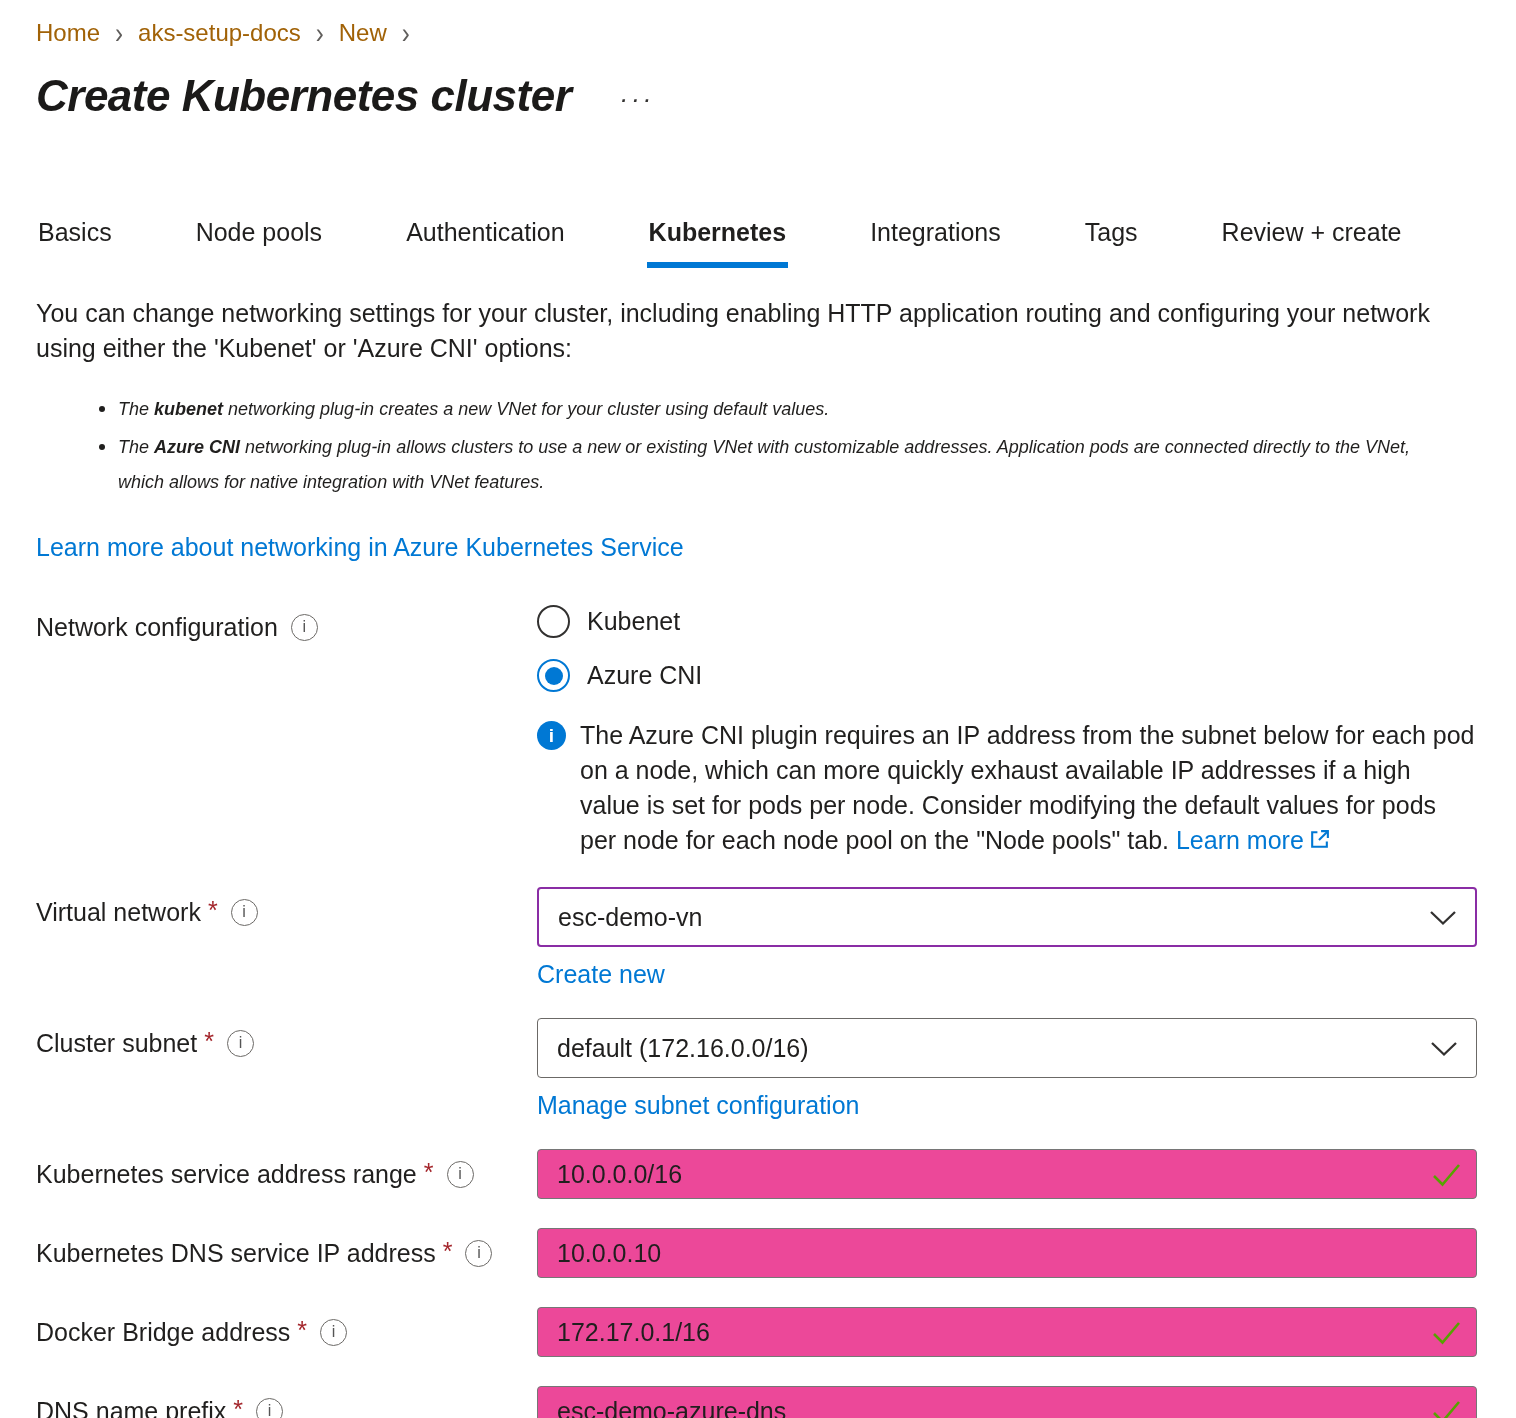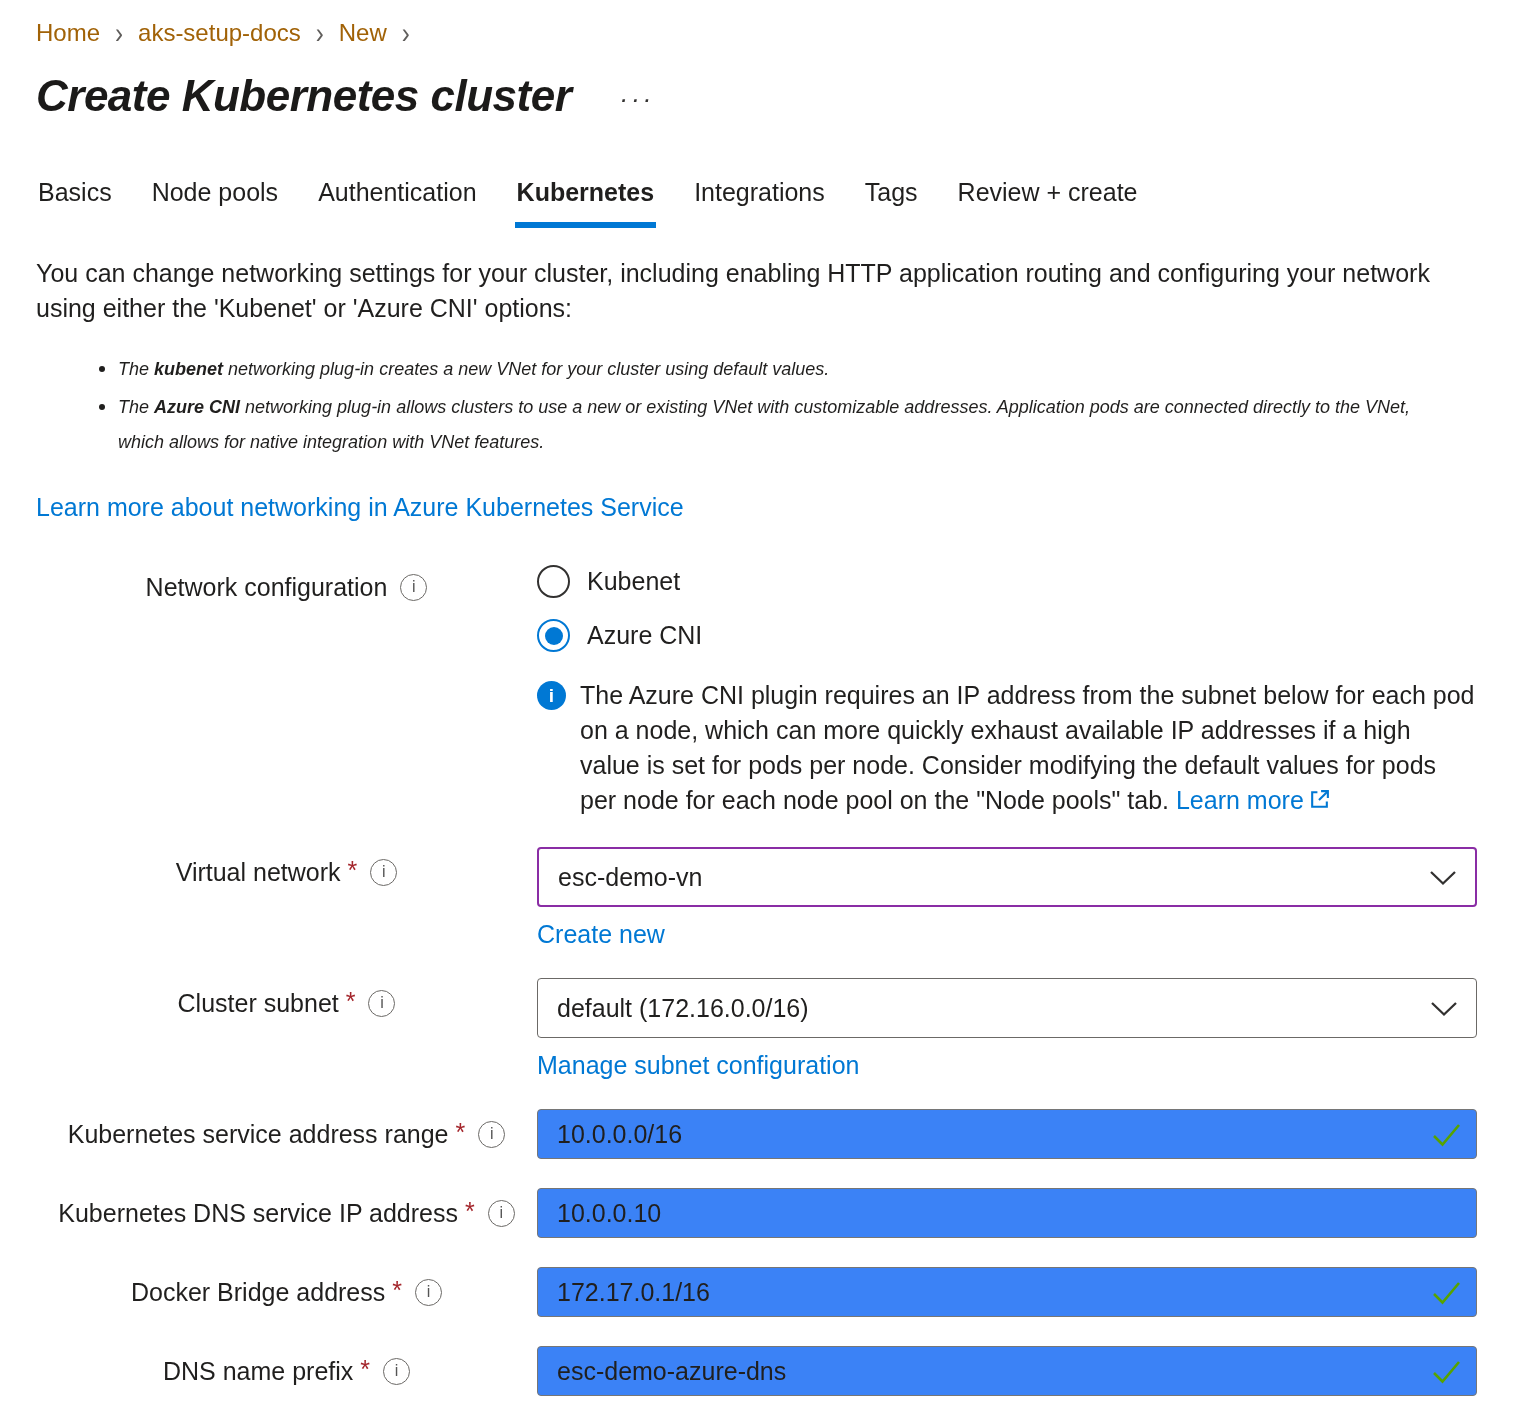--- a/index.html
+++ b/index.html
@@ -16,36 +16,36 @@
   .breadcrumb { display:flex; align-items:center; gap:15px; font-size:24px; line-height:30px; }
   .breadcrumb a { color:#a16207; text-decoration:none; cursor:pointer; }
   .crumb-sep { color:#605e5c; font-size:24px; transform:scaleY(1.25); display:inline-block; }
 
   
   .title-row { display:flex; align-items:flex-start; margin-top:22px;font-style:italic; }
   h1.page-title { margin:0; font-size:44px; line-height:52px; font-weight:700; color:#1b1a19; letter-spacing:-0.5px; }
   .more-btn { margin-left:48px; margin-top:14px; color:#323130; font-size:26px; letter-spacing:3px; cursor:pointer; user-select:none; }
 
   
-  .tabs { display:flex; gap:36px; margin-top:56px; font-size:25px; }
+  .tabs { display:flex; gap:80px; margin-top:96px; font-size:25px; }
   .tab { padding:0 2px 15px 2px; border-bottom:6px solid transparent; cursor:pointer; color:#201f1e; white-space:nowrap; }
   .tab.active { font-weight:700; border-bottom-color:#0078d4; }
 
   
   .intro { margin:28px 0 0; font-size:25px; line-height:35px; max-width:1425px; }
   ul.bullets { margin:24px 0 0; padding-left:82px; font-size:18px; line-height:35px; max-width:1395px;font-style:italic; }
   ul.bullets li { margin:0 0 1px; }
   ul.bullets li::marker { font-size:21px; }
   .link { color:#0078d4; text-decoration:none; cursor:pointer; }
   .learn-standalone { display:inline-block; margin-top:32px; font-size:25px; }
 
   
   .form { margin-top:40px; }
   .form-row { display:flex; align-items:flex-start; margin-bottom:29px; }
-  .label-col { width:501px; min-height:50px; display:flex; align-items:center; font-size:25px; flex-shrink:0;justify-content:center; }
+  .label-col { width:501px; min-height:50px; display:flex; align-items:center; font-size:25px; flex-shrink:0; }
   .label-col .lbl { color:#201f1e; }
   .req { color:#a4262c; margin-left:7px; position:relative; top:-2px; }
   .info-i {
     width:27px; height:27px; margin-left:13px; flex-shrink:0;
     border:1.8px solid #6b6966; border-radius:50%;
     display:inline-flex; align-items:center; justify-content:center;
     font-size:16px; color:#555; cursor:pointer; user-select:none;
   }
   .field-col { width:941px; position:relative; }
 
@@ -71,21 +71,21 @@
     display:flex; align-items:center; justify-content:space-between;
     padding:0 18px 0 19px; font-size:25px; cursor:pointer;
   }
   .select.focused { border:2.5px solid #8a2da5; }
   .sub-link { display:inline-block; margin-top:13px; font-size:25px; }
 
   .input-wrap { position:relative; }
   input.txt {
     width:100%; height:50px; border:1.5px solid #767676; border-radius:4px;
     padding:0 58px 0 19px; font-size:25px; color:#201f1e;
-    font-family:"Liberation Sans", sans-serif; outline:none; background:#3b82f6;
+    font-family:"Liberation Sans", sans-serif; outline:none; background:#ec4899;
   }
   .check { position:absolute; right:15px; top:13px; }
 </style>
 </head>
 <body>
 
 <div class="page">
 
   
   <nav class="breadcrumb">

